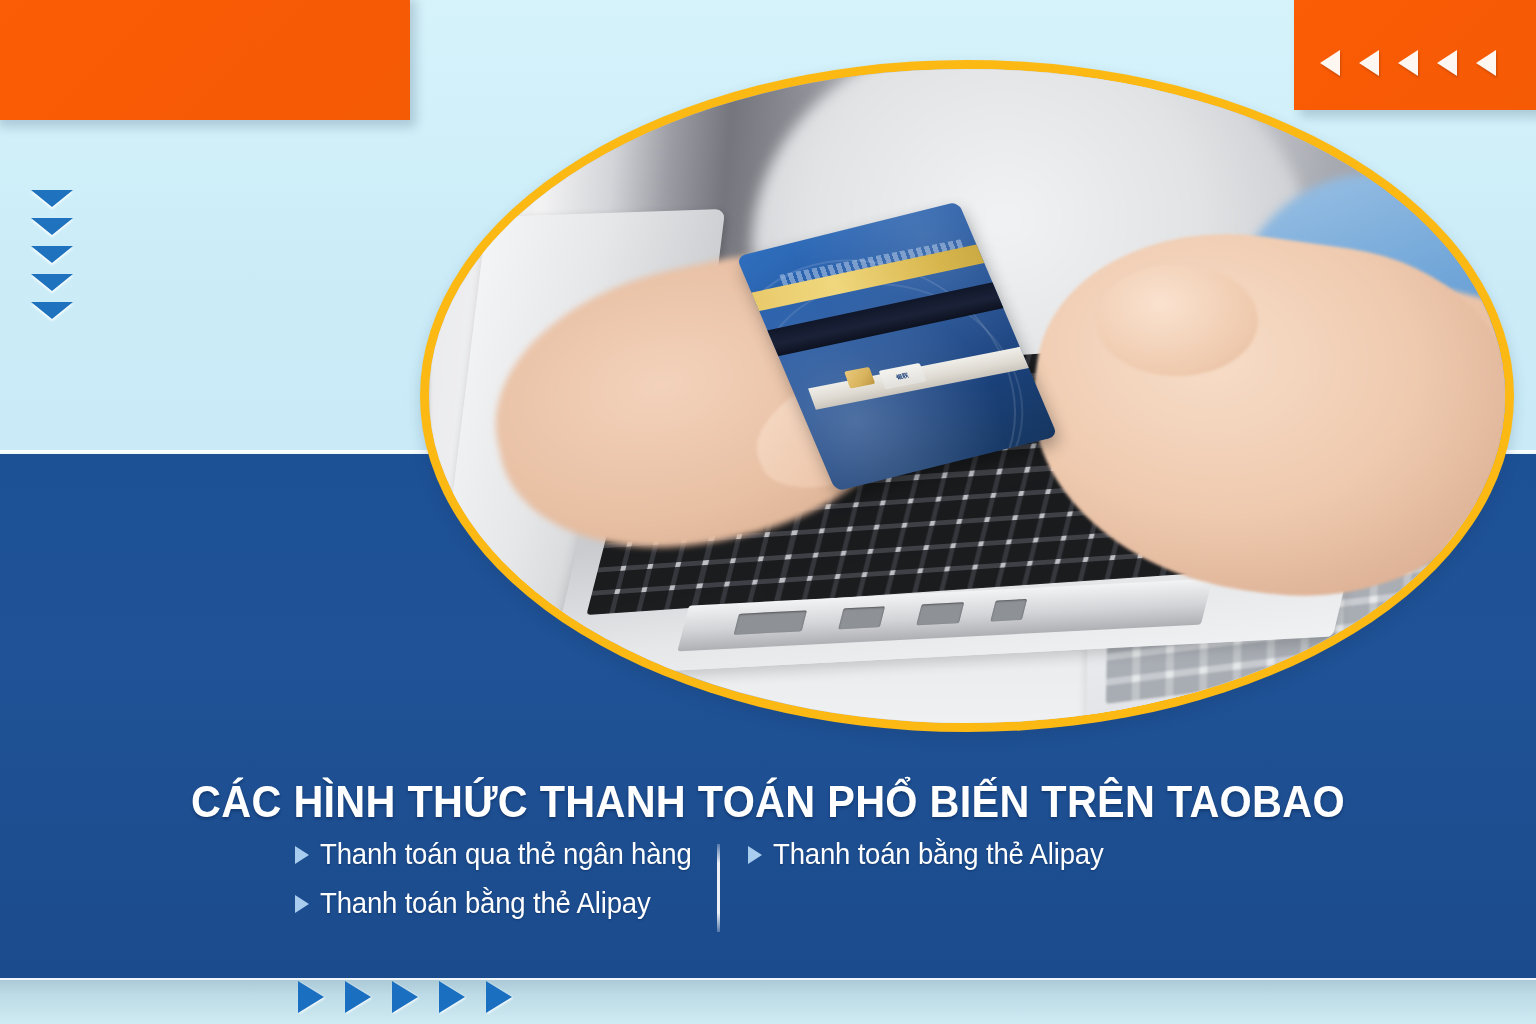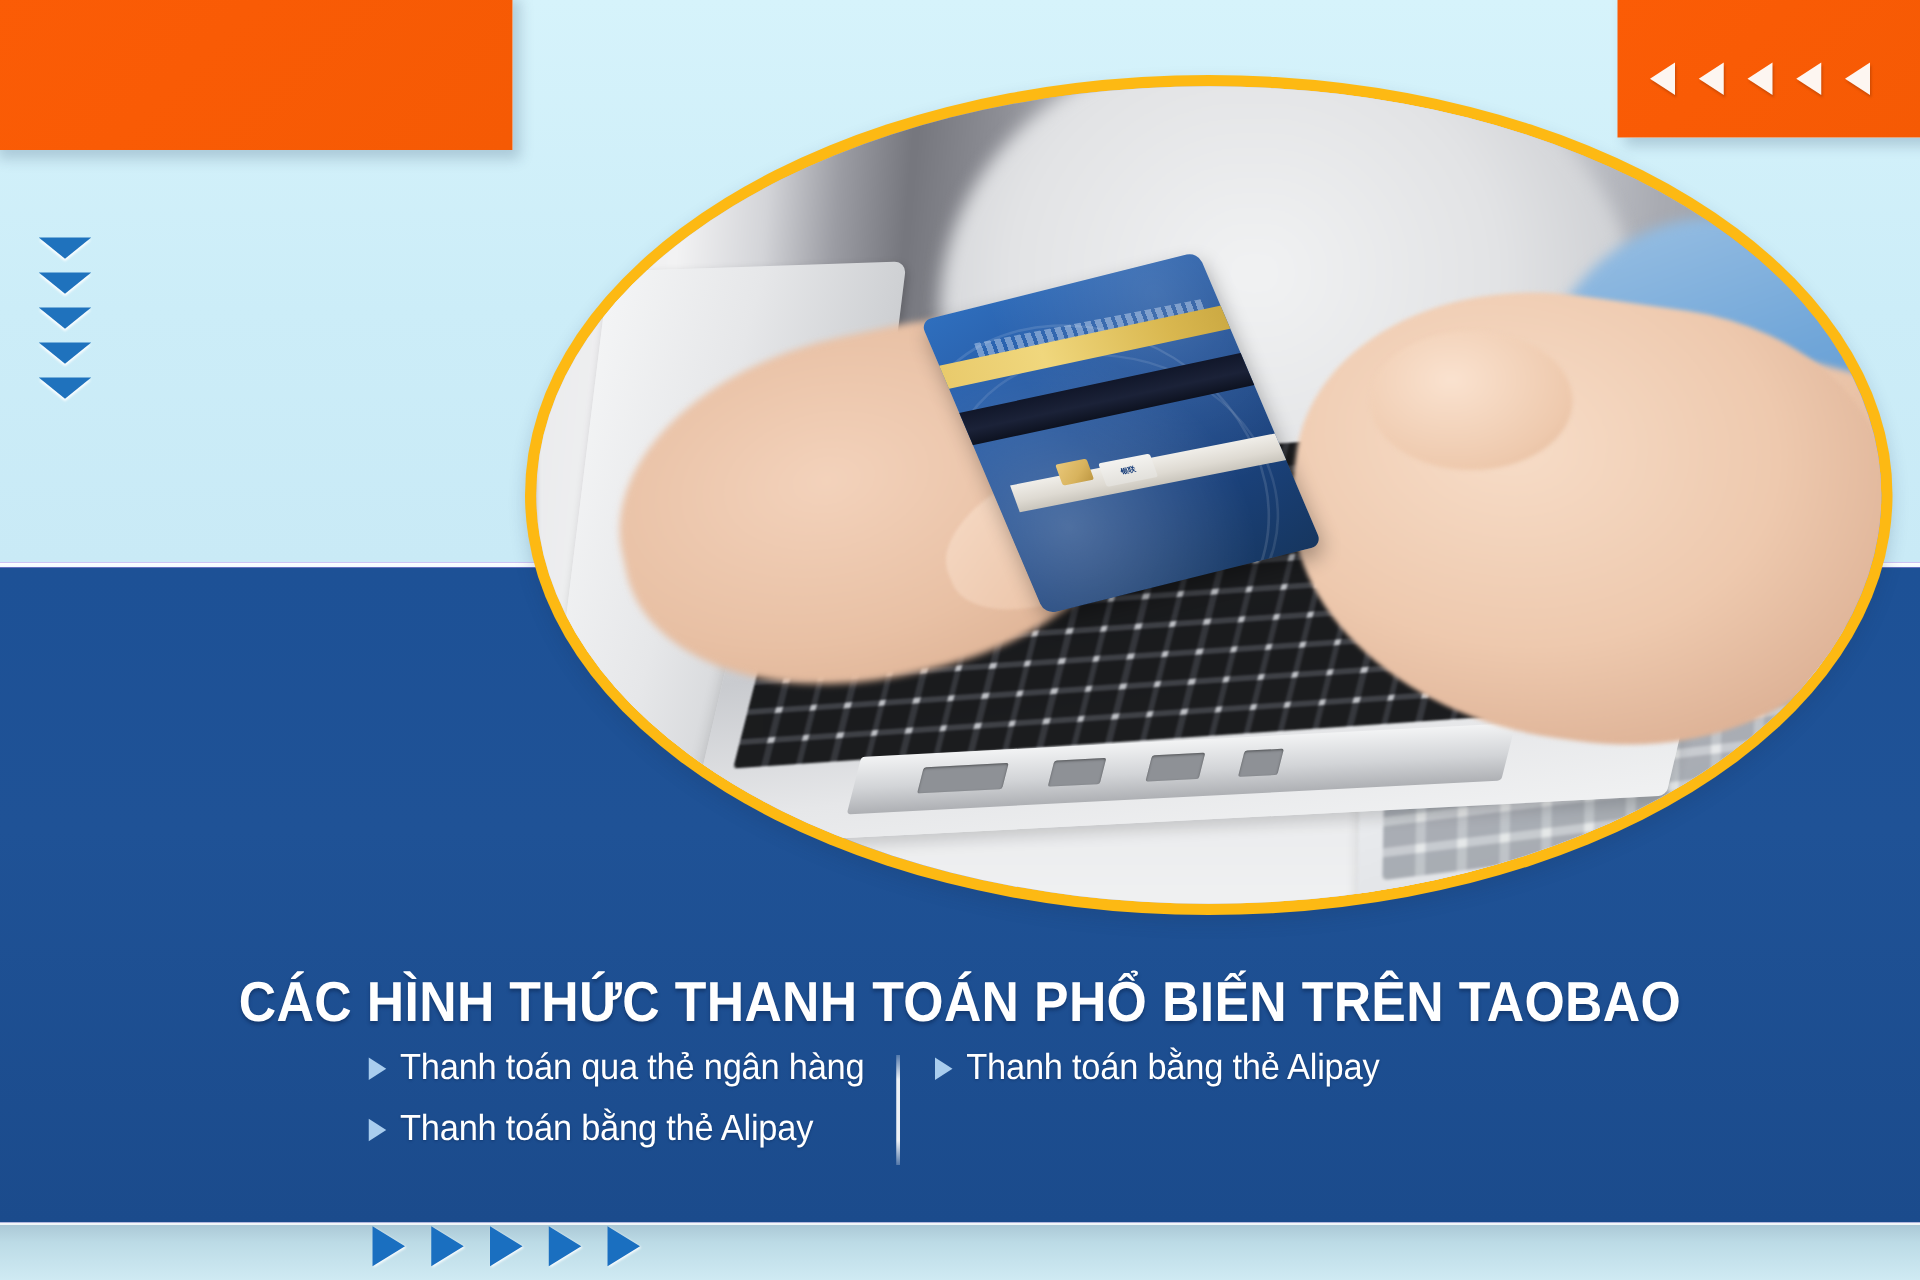--- a/index.html
+++ b/index.html
@@ -2,21 +2,21 @@
 <html><head>
 <meta charset="utf-8">
 <style>
   html,body{margin:0;padding:0;background:#fff;}
   body{font-family:"Liberation Sans",sans-serif;}
 
   .stage{
     position:relative;
     width:1536px;height:1024px;
     overflow:hidden;
-    background:#6d28d9;
+    background:#c2410c;
   }
 
   
   .band-top{
     position:absolute;left:0;top:0;width:1536px;height:450px;
     background:linear-gradient(180deg,#d6f3fb 0%,#ccedf8 55%,#c9eaf6 100%);
   }
   .band-hairline{
     position:absolute;left:0;top:450px;width:1536px;height:4px;
     background:linear-gradient(180deg,#ffffff 0%,#eef9fd 100%);

